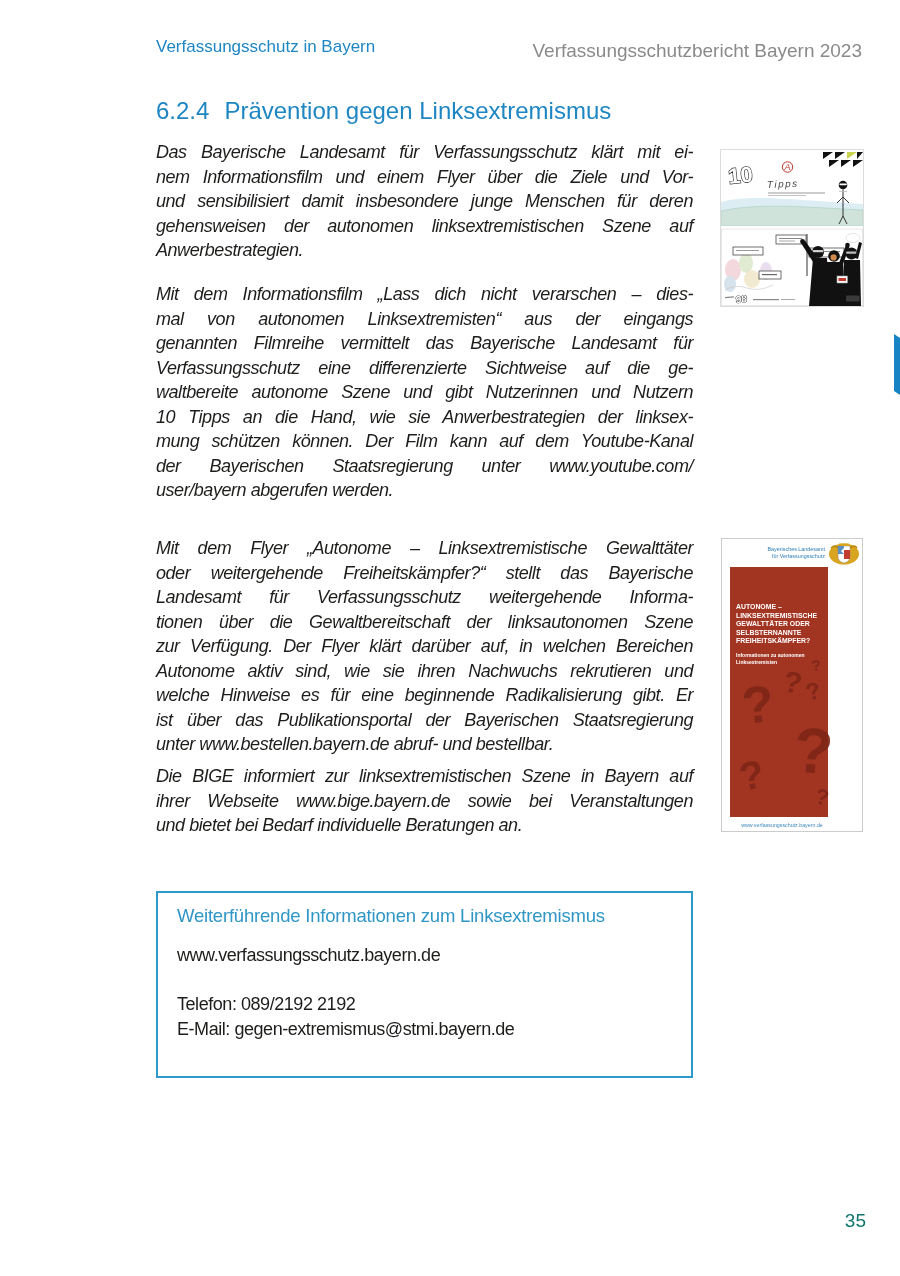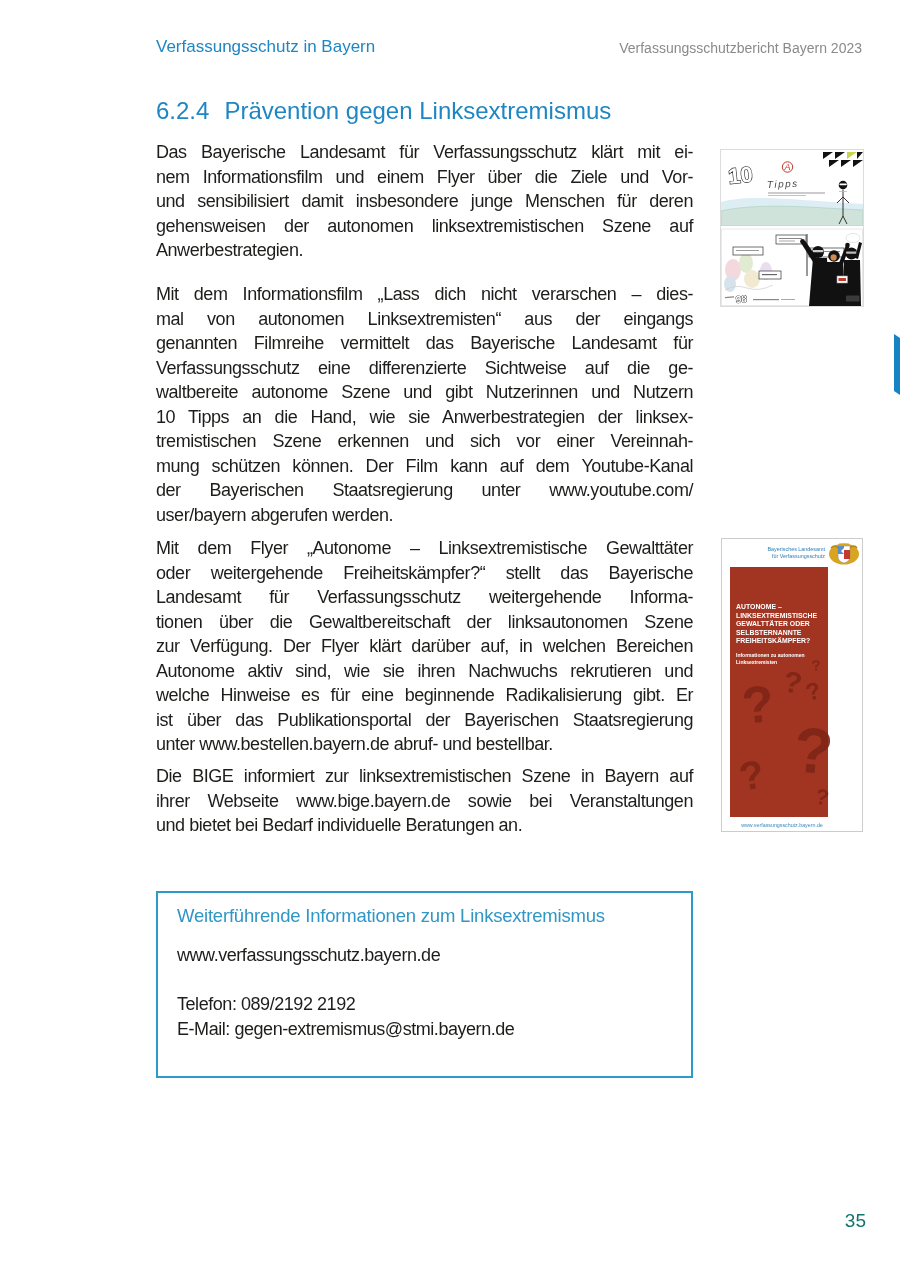--- a/index.html
+++ b/index.html
@@ -2,28 +2,28 @@
 <html lang="de"><head>
 <meta charset="utf-8">
 <style>
   html,body{margin:0;padding:0;background:#ffffff;}
   .page{
     position:relative;width:900px;height:1276px;background:#ffffff;
     font-family:"Liberation Sans",sans-serif;color:#1c1c1c;overflow:hidden;margin-left:36px;
   }
   
   .hdr-left{position:absolute;left:120px;top:37px;font-size:17px;color:#1e86c3;letter-spacing:0;}
-  .hdr-right{position:absolute;right:74px;top:40px;font-size:14px;color:#8a8a8a;}
+  .hdr-right{position:absolute;right:74px;top:40px;font-size:19px;color:#8a8a8a;}
   
   .section-heading{position:absolute;left:120px;top:97px;font-size:24px;color:#1e86c3;}
   .section-heading .num{margin-right:15px;}
   
   .para{position:absolute;left:120px;width:537px;font-size:18px;line-height:24.5px;
         letter-spacing:-0.45px;color:#1d1d1b;}
-  .just .ln{text-align:justify;text-align-last:justify;}
+  .just .ln{text-align:justify;text-align-last:justify;font-style:italic;}
   .just .ln-last{text-align-last:left;}
   .plain .ln{text-align:left;}
   .p1{top:140px;} .p2{top:282px;} .p3{top:536px;} .p4{top:764px;}
   
   .film-fig{position:absolute;left:684px;top:149px;width:142px;height:156px;
             border:1px solid #dcdcdc;box-sizing:content-box;background:#fff;}
   .flyer-fig{position:absolute;left:685px;top:538px;width:140px;height:292px;
              border:1px solid #cccccc;background:#fff;}
   .film-fig svg,.flyer-fig svg{display:block;}
   
@@ -58,21 +58,20 @@
       <div class="ln">gehensweisen der autonomen linksextremistischen Szene auf</div>
       <div class="ln ln-last">Anwerbestrategien.</div>
     </div>
   <div class="para just p2">
       <div class="ln">Mit dem Informationsfilm „Lass dich nicht verarschen – dies-</div>
       <div class="ln">mal von autonomen Linksextremisten“ aus der eingangs</div>
       <div class="ln">genannten Filmreihe vermittelt das Bayerische Landesamt für</div>
       <div class="ln">Verfassungsschutz eine differenzierte Sichtweise auf die ge-</div>
       <div class="ln">waltbereite autonome Szene und gibt Nutzerinnen und Nutzern</div>
       <div class="ln">10 Tipps an die Hand, wie sie Anwerbestrategien der linksex-</div>
-      <div class="ln">tremistischen Szene erkennen und sich vor einer Vereinnah-</div>
       <div class="ln">mung schützen können. Der Film kann auf dem Youtube-Kanal</div>
       <div class="ln">der Bayerischen Staatsregierung unter www.youtube.com/</div>
       <div class="ln ln-last">user/bayern abgerufen werden.</div>
     </div>
   <div class="para just p3">
       <div class="ln">Mit dem Flyer „Autonome – Linksextremistische Gewalttäter</div>
       <div class="ln">oder weitergehende Freiheitskämpfer?“ stellt das Bayerische</div>
       <div class="ln">Landesamt für Verfassungsschutz weitergehende Informa-</div>
       <div class="ln">tionen über die Gewaltbereitschaft der linksautonomen Szene</div>
       <div class="ln">zur Verfügung. Der Flyer klärt darüber auf, in welchen Bereichen</div>

